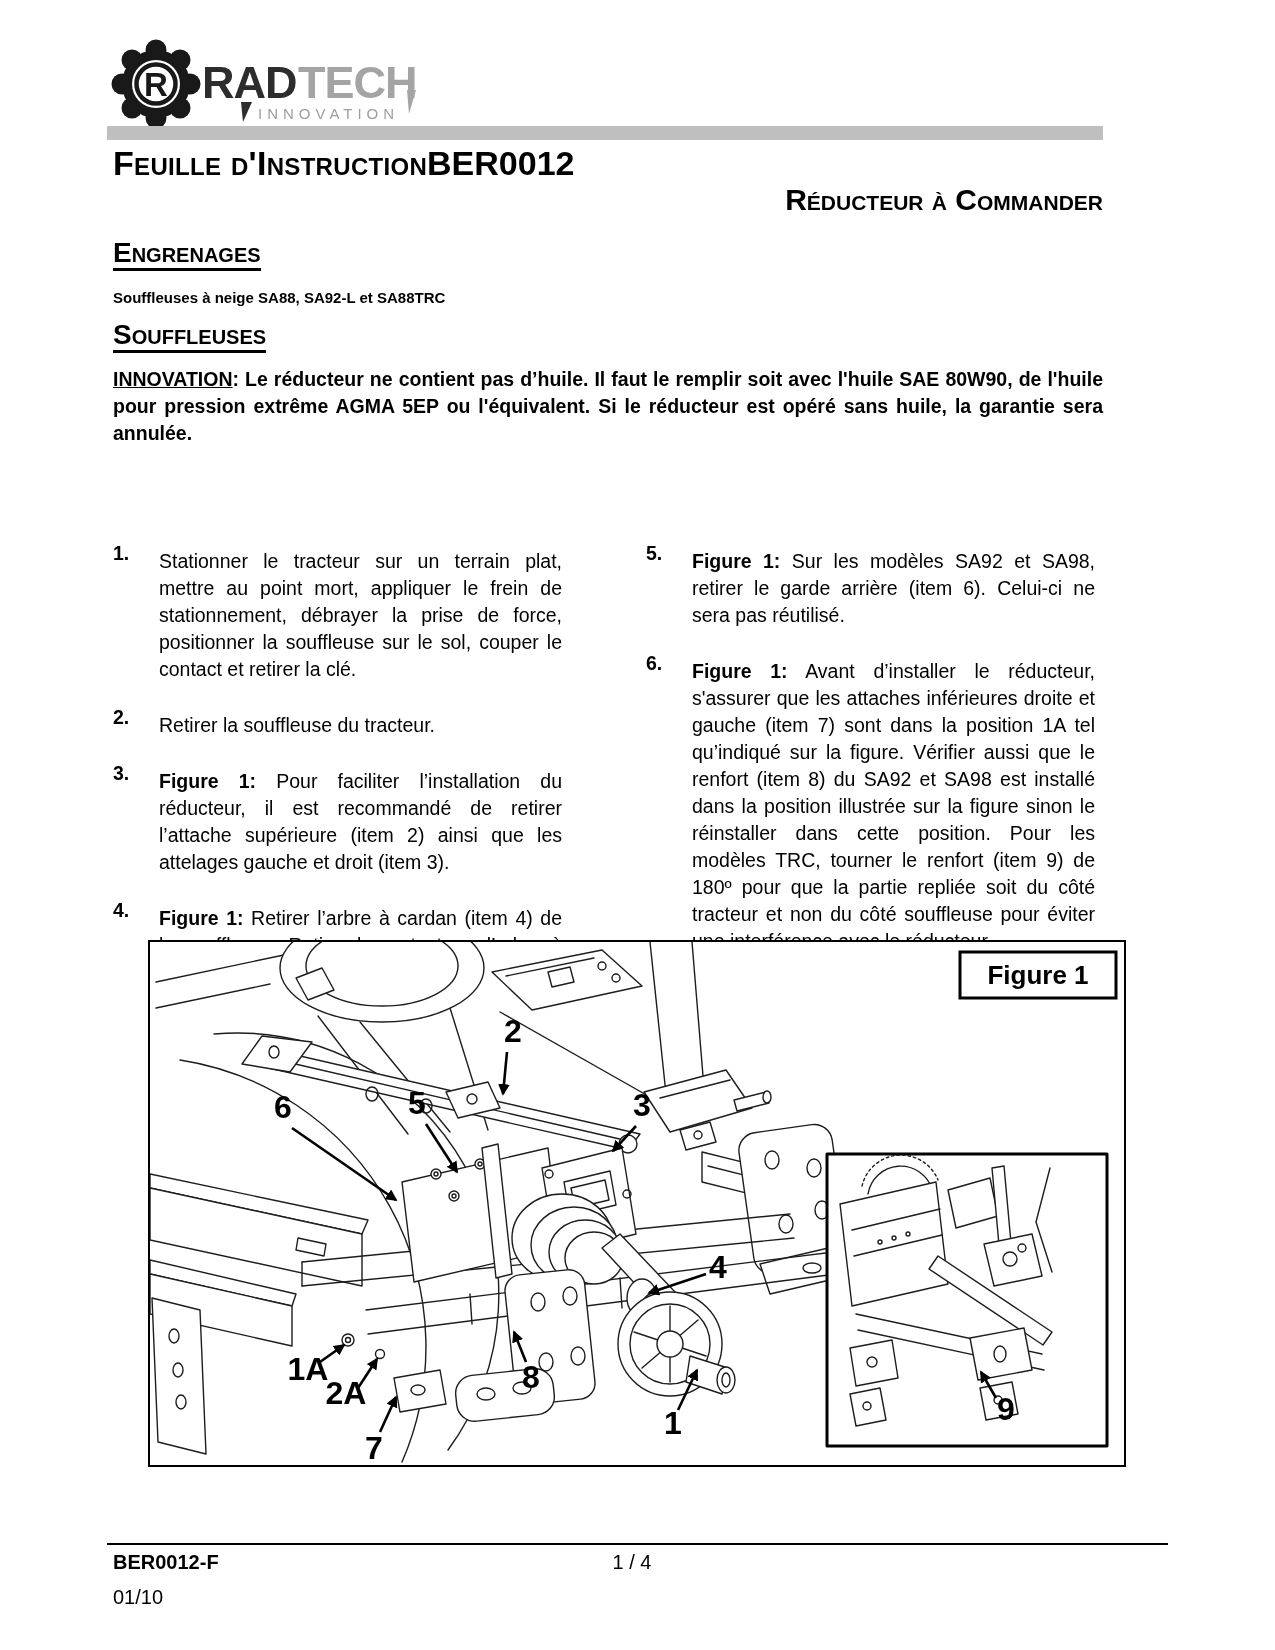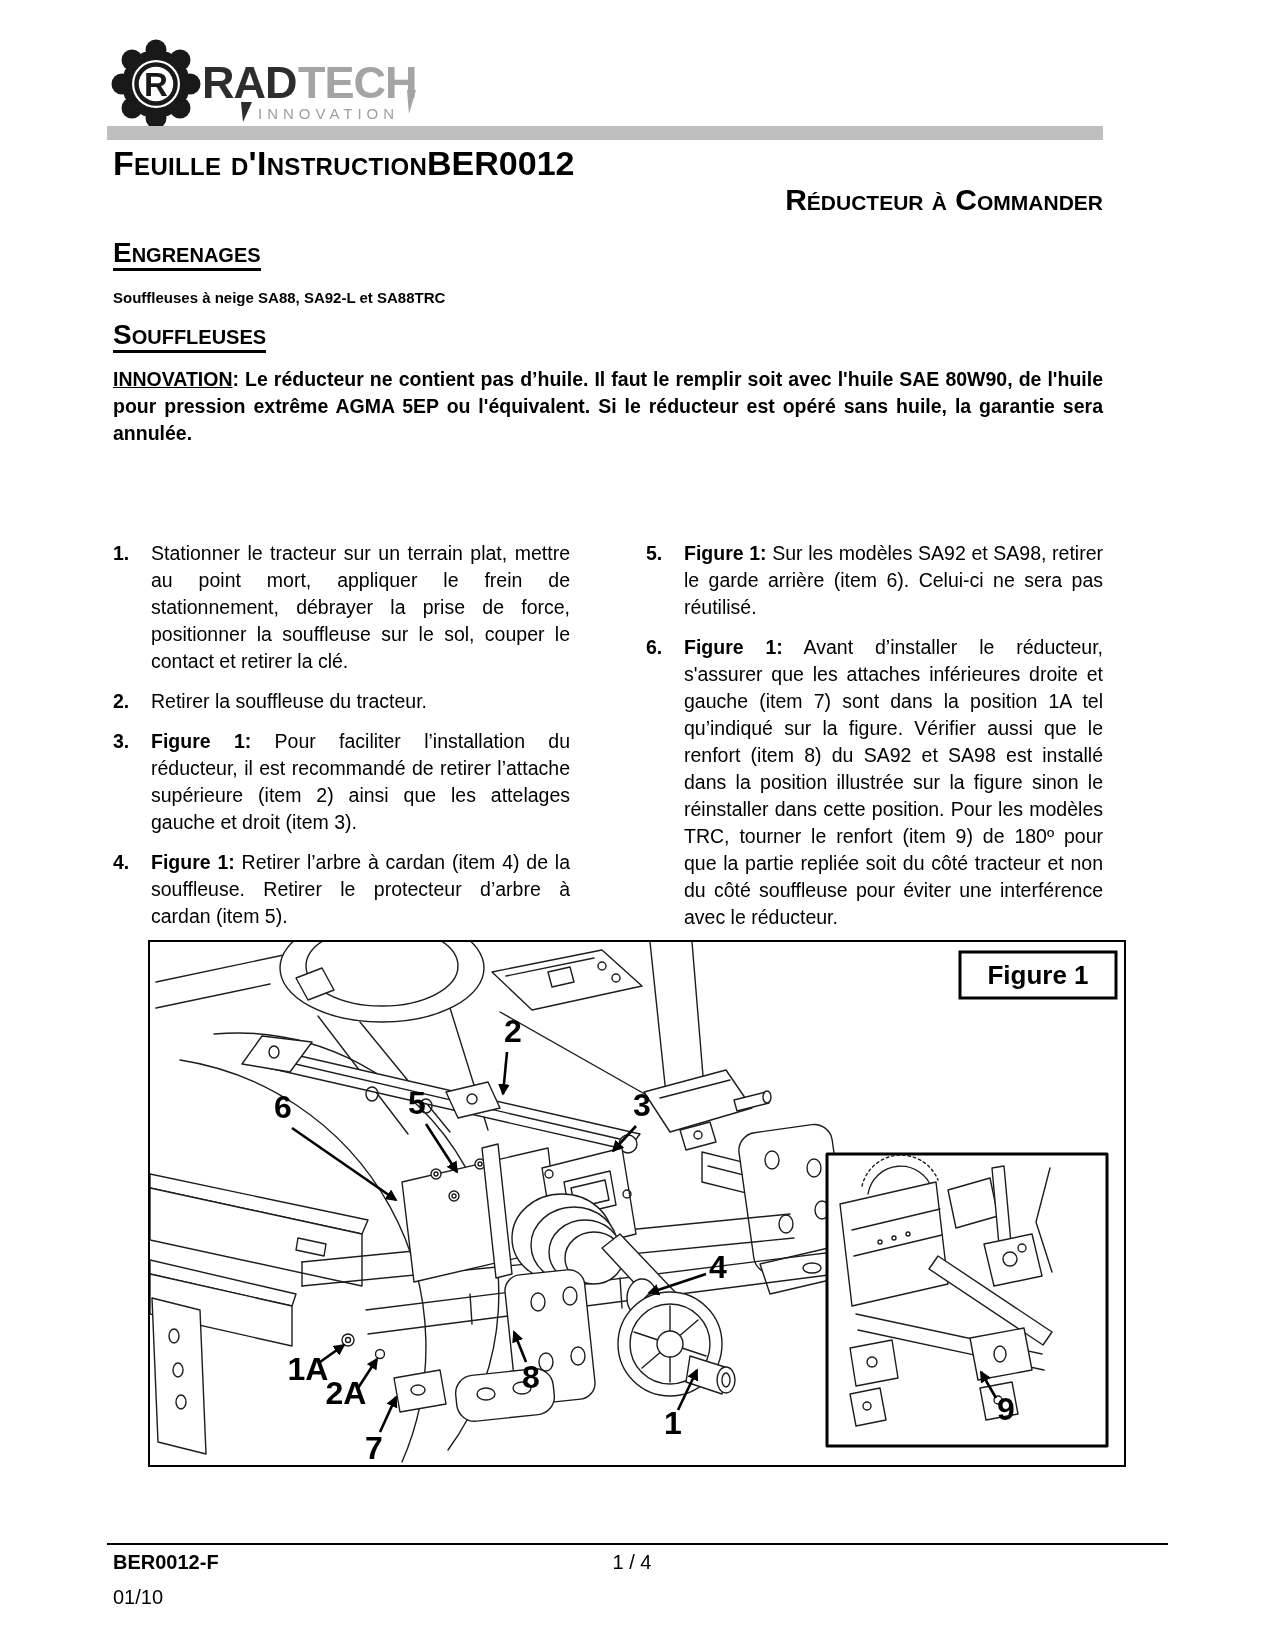--- a/index.html
+++ b/index.html
@@ -26,21 +26,21 @@
   .para{position:absolute;left:113px;width:990px;font-size:19.5px;line-height:27px;
         text-align:justify;font-weight:bold;margin:0;}
   .para .lbl{text-decoration:underline;}
   .para-important{top:366px;}
   .para-note{top:452px;}
 
   .columns{position:absolute;left:113px;top:540px;width:990px;display:flex;gap:76px;}
   .col{width:457px;}
   .step{display:flex;margin-bottom:13px;}
   .step-num{width:38px;flex:none;font-weight:bold;font-size:19.5px;line-height:27px;}
-  .step-text{margin:0;font-size:19.5px;line-height:27px;text-align:justify;flex:1;}
+  .step-text{margin:8px;font-size:19.5px;line-height:27px;text-align:justify;flex:1;}
 
   .figure{position:absolute;left:148px;top:940px;width:978px;height:527px;
           border:2px solid #000;box-sizing:border-box;background:#fff;}
   .figure svg{display:block;width:100%;height:100%;}
 
   .footer-rule{position:absolute;left:107px;top:1543px;width:1061px;height:2px;background:#000;}
   .footer-code{position:absolute;left:113px;top:1551px;font-size:20px;font-weight:bold;}
   .footer-page{position:absolute;left:0;top:1551px;width:1240px;text-align:center;font-size:20px;padding-left:12px;}
   .footer-date{position:absolute;left:113px;top:1586px;font-size:20px;font-weight:normal;}
 </style>

